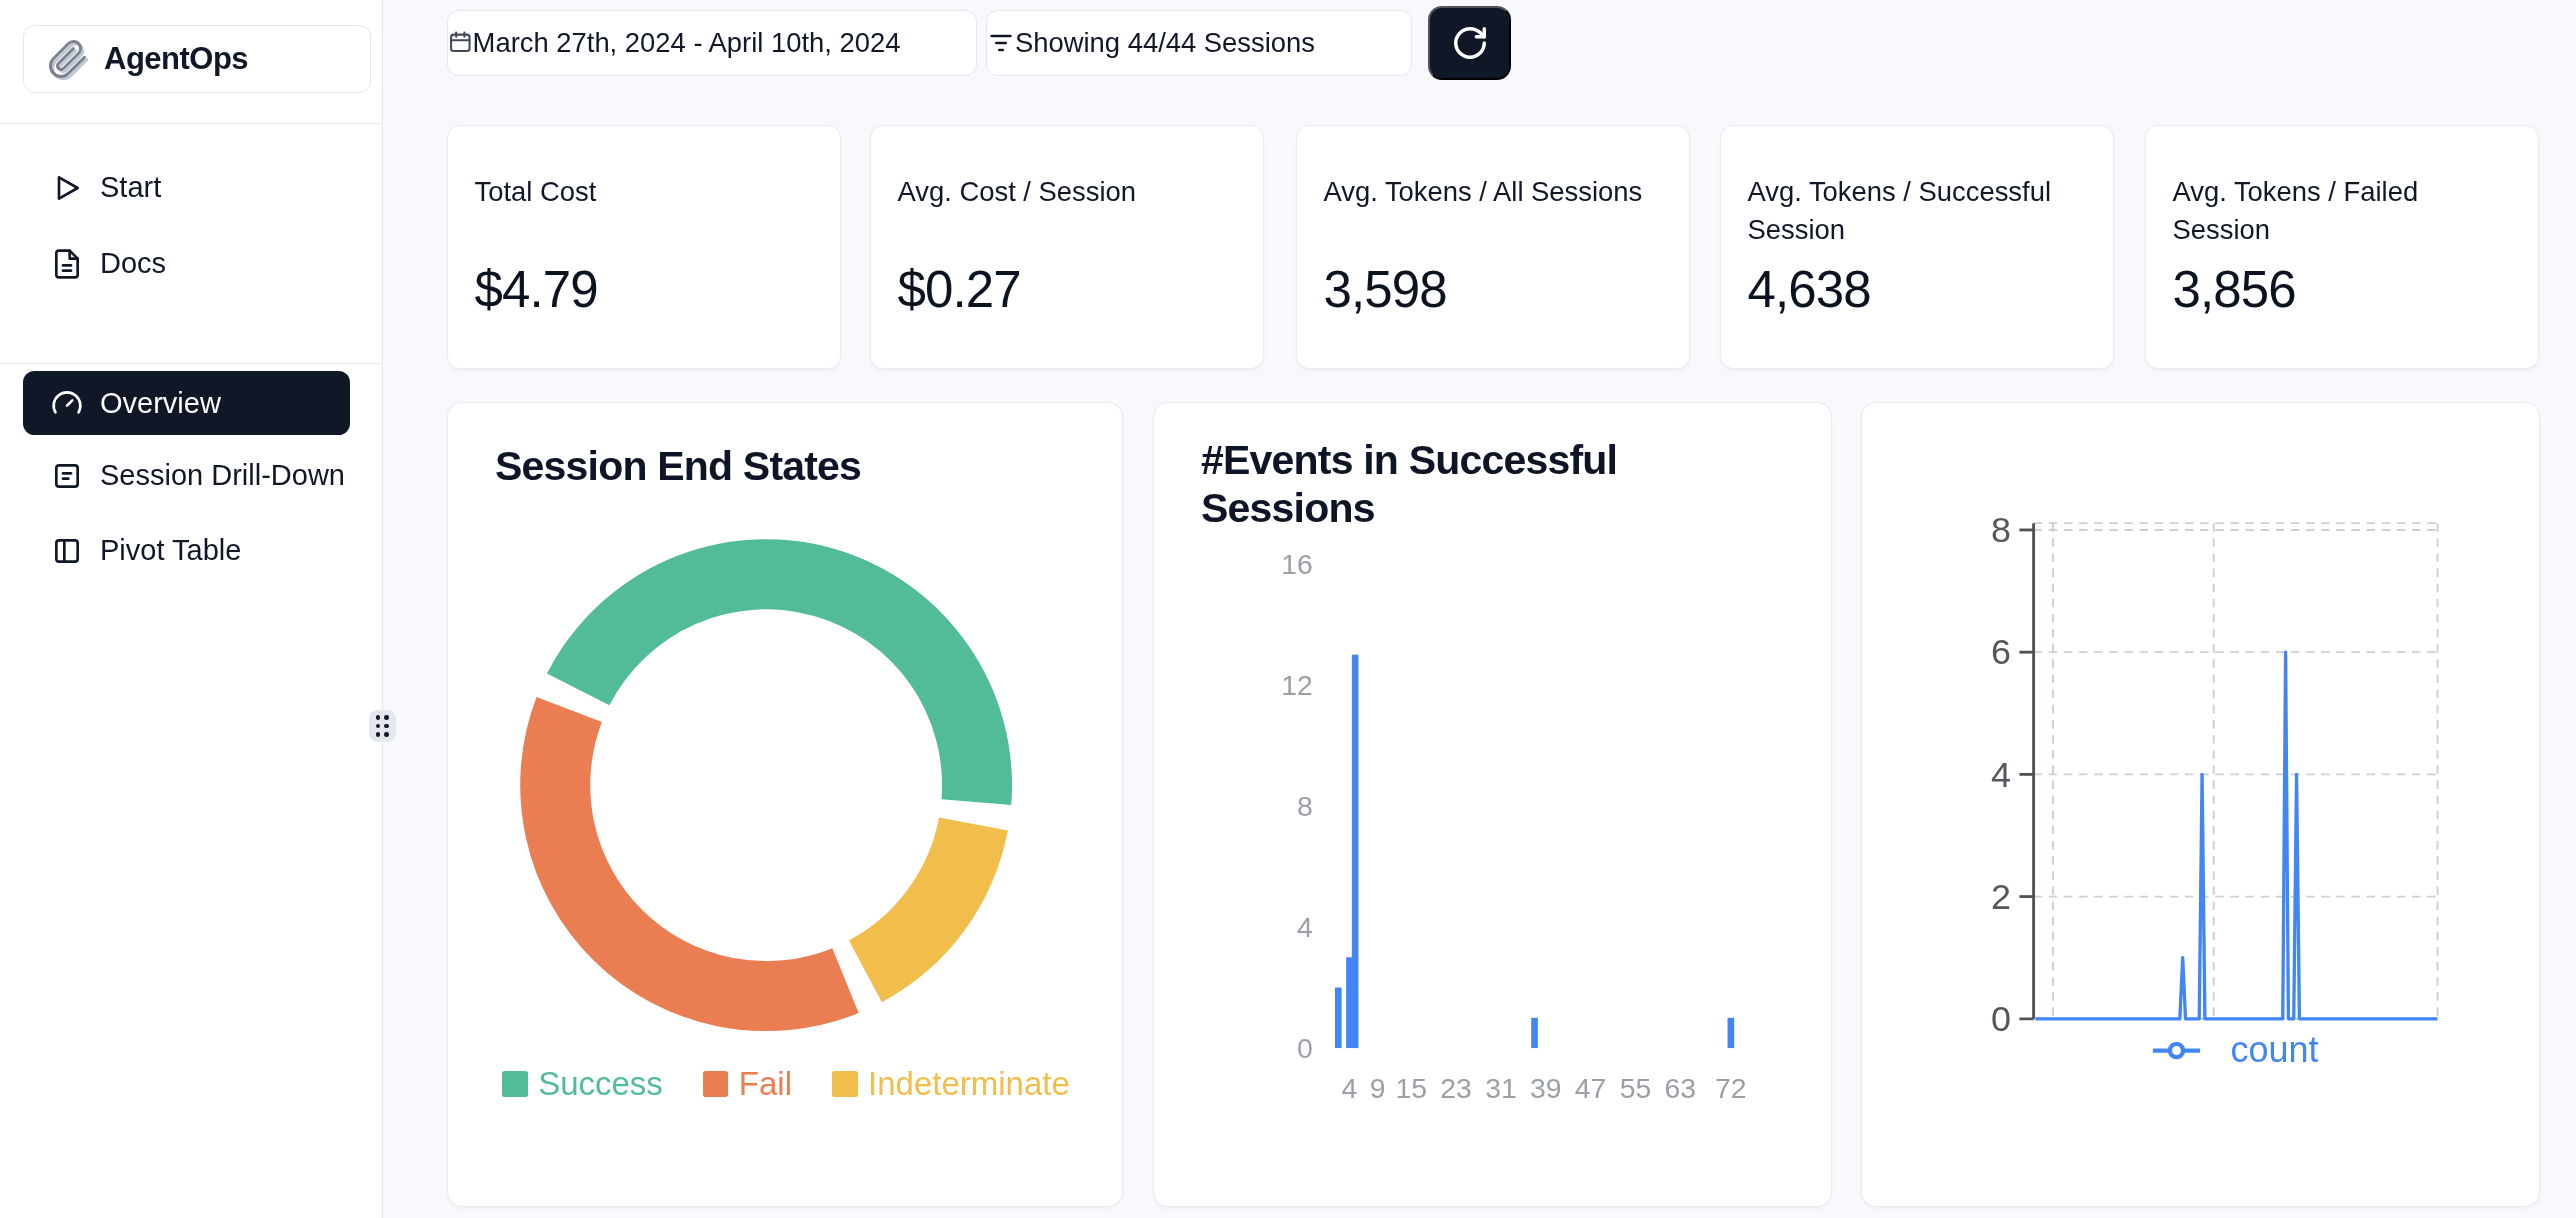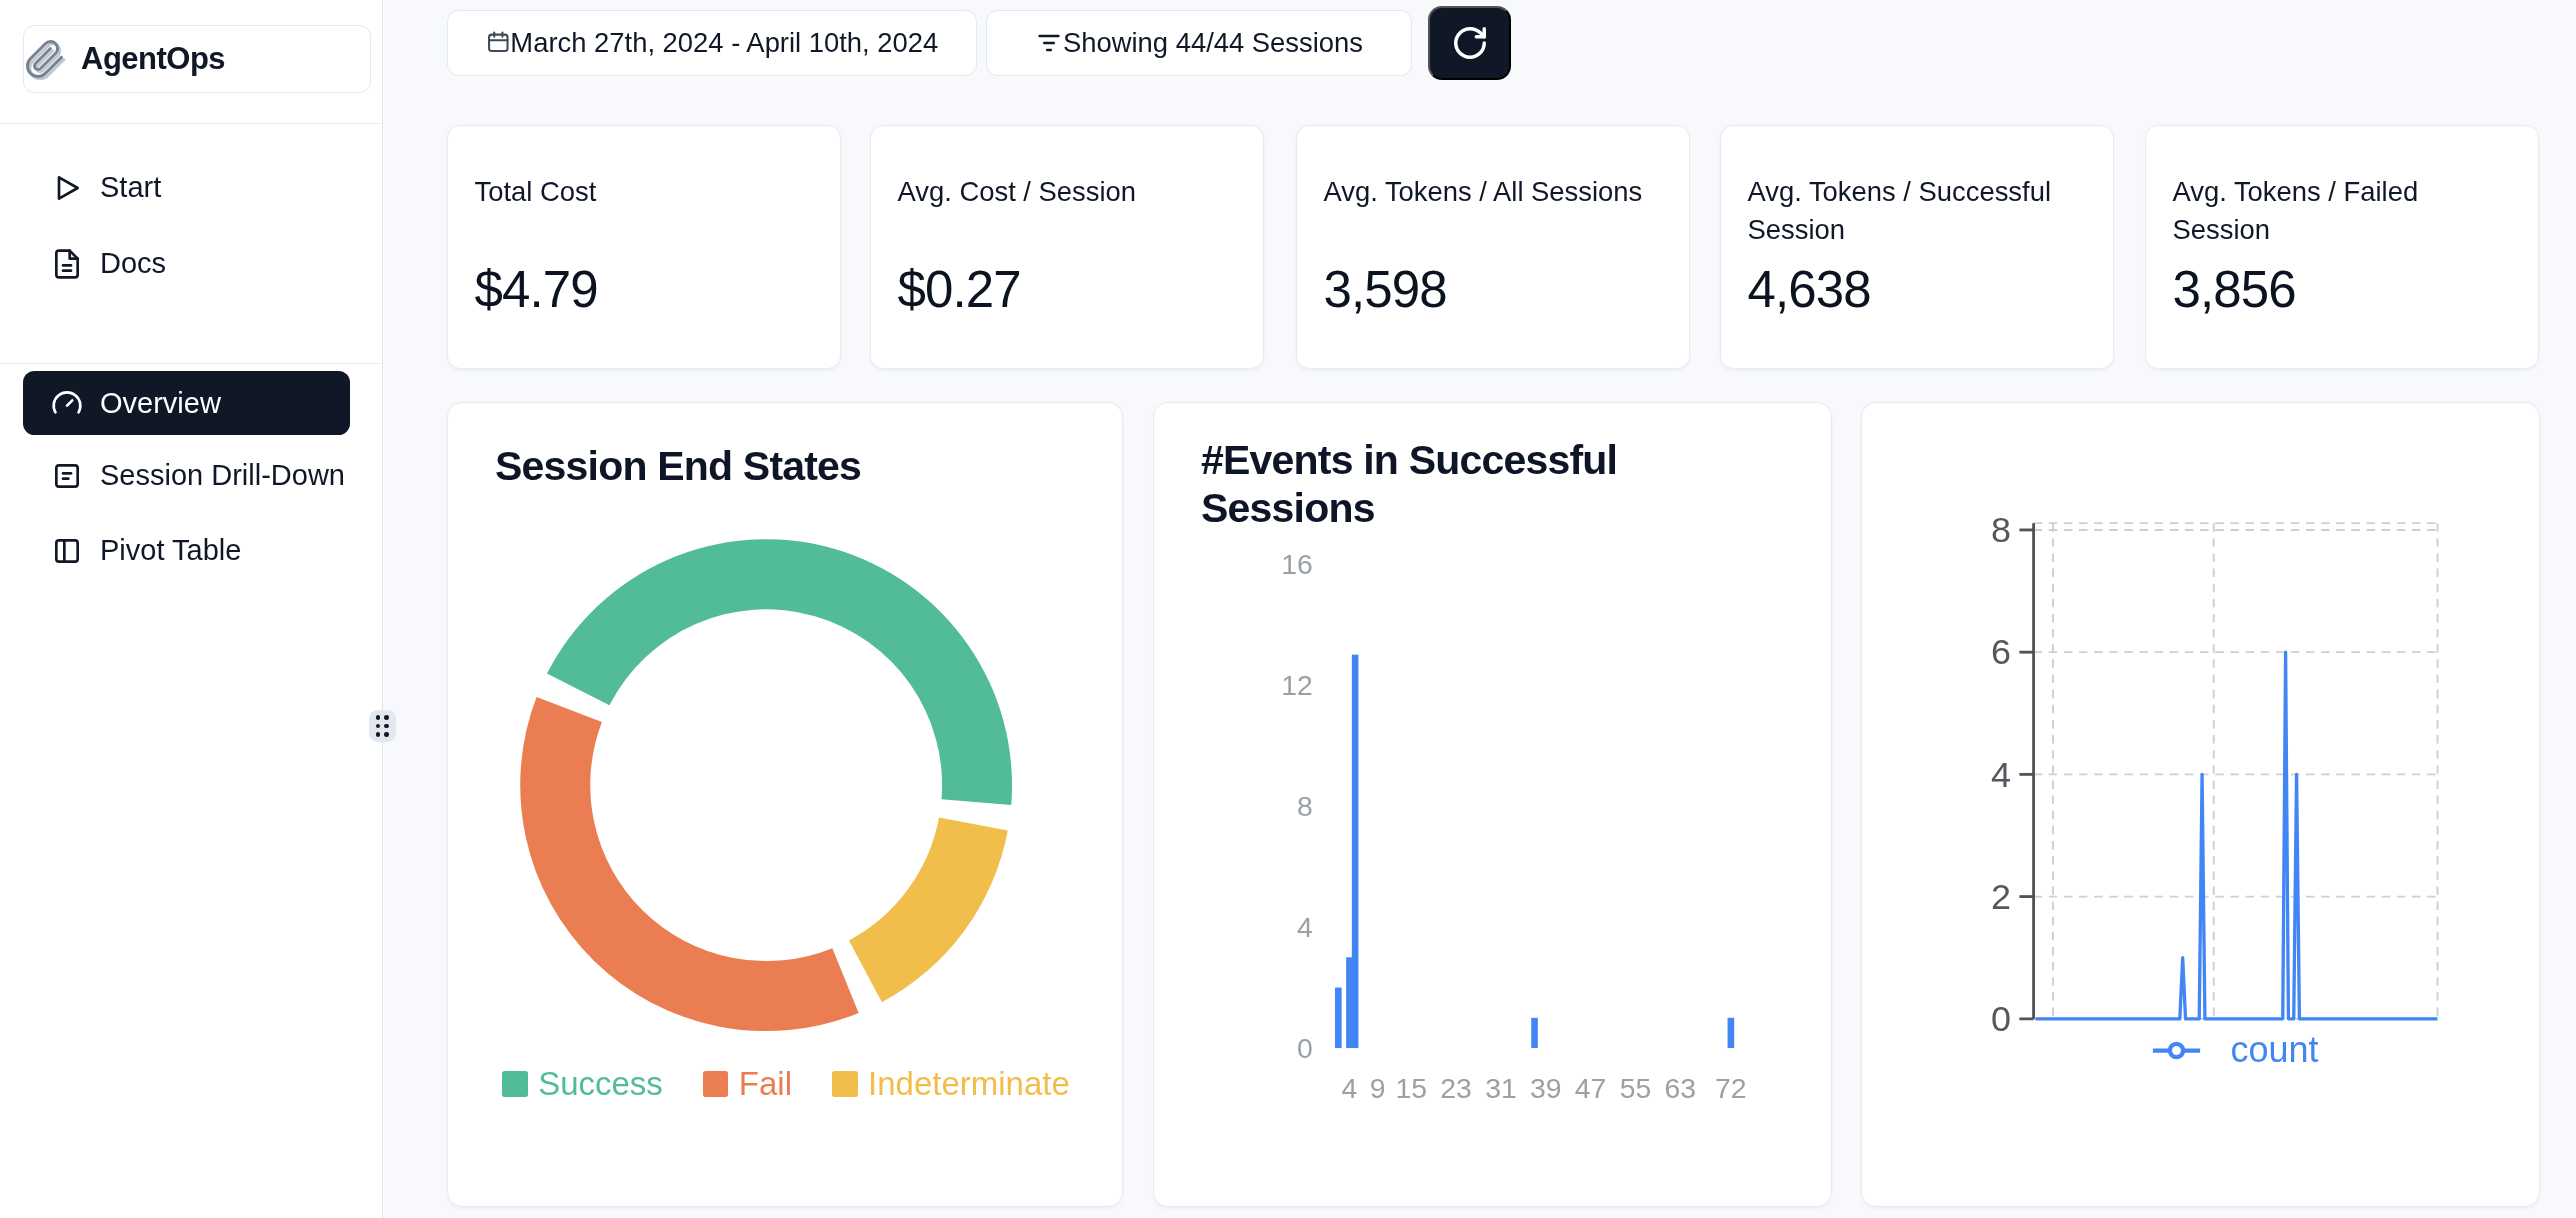--- a/index.html
+++ b/index.html
@@ -1,35 +1,35 @@
 <!DOCTYPE html>
 <html style="font-size:15px"><head>
 <meta charset="utf-8">
 <style>
   * { margin:0; padding:0; box-sizing:border-box; }
   html,body { width:2576px; height:1219px; overflow:hidden; }
   body { background:#f7f9fc; font-family:"Liberation Sans", sans-serif; color:#101828; position:relative; }
 
   
   #sidebar { position:absolute; left:0; top:0; width:383px; height:1219px; background:#ffffff; border-right:1.9px solid #e2e8f0; }
-  .logo-box { position:absolute; left:23px; top:24.6px; width:348px; height:68px; border:1.9px solid #e2e8f0; border-radius:11.4px; display:flex; align-items:center; gap:15px; background:#fff; }
+  .logo-box { position:absolute; left:23px; top:24.6px; width:348px; height:68px; border:1.9px solid #e2e8f0; border-radius:11.4px; display:flex; align-items:center; gap:15px; padding-left:23px; background:#fff; }
   .logo-text { font-size:31px; font-weight:700; letter-spacing:-0.5px; color:#101828; }
   .side-divider { position:absolute; left:0; width:381px; height:0; border-top:1.9px solid #e9edf2; }
   .nav-item { position:absolute; left:23px; width:327px; height:57px; display:flex; align-items:center; gap:17px; padding-left:28px; border-radius:11.4px; font-size:29px; font-weight:500; color:#101828; cursor:pointer; }
   .nav-item.active { background:#101828; color:#ffffff; height:64px; }
   .nav-item svg { flex:0 0 auto; }
 
   .drag-handle { position:absolute; left:369px; top:710px; width:26.5px; height:32px; border-radius:8.5px; background:#e3e8ef; z-index:5; display:flex; align-items:center; justify-content:center; }
   .dots { display:grid; grid-template-columns:repeat(2, 4.7px); grid-template-rows:repeat(3, 4.7px); gap:3.8px; }
   .dots span { width:4.7px; height:4.7px; border-radius:50%; background:#101828; }
 
   
   #content { position:absolute; left:385px; top:0; right:0; bottom:0; }
 
-  .top-btn { position:absolute; top:9.5px; height:66px; background:#ffffff; border:1.9px solid #e2e8f0; border-radius:11.4px; display:flex; align-items:center; justify-content:center; font-size:27.4px; font-weight:500; color:#101828; cursor:pointer; }
+  .top-btn { position:absolute; top:9.5px; height:66px; background:#ffffff; border:1.9px solid #e2e8f0; border-radius:11.4px; display:flex; align-items:center; justify-content:flex-start; font-size:27.4px; font-weight:500; color:#101828; cursor:pointer; }
   #date-btn { left:62px; width:530px; }
   #filter-btn { left:601px; width:426px; }
   #refresh-btn { position:absolute; left:1043px; top:5.7px; width:83px; height:74px; background:#101828; border-radius:14px; display:flex; align-items:center; justify-content:center; cursor:pointer; }
 
   .stat-card { position:absolute; top:125px; width:394px; height:244px; background:#fff; border:1.9px solid #e7ebf0; border-radius:13.2px; box-shadow:0 1.9px 3.8px rgba(15,23,42,.04); }
   .stat-label { position:absolute; left:26.5px; top:47px; width:331px; font-size:27.4px; font-weight:500; line-height:1.38; color:#101828; }
   .stat-value { position:absolute; left:26.5px; top:134px; font-size:51px; font-weight:400; letter-spacing:-0.9px; color:#0b1220; }
 
   .chart-card { position:absolute; top:402px; height:805px; background:#fff; border:1.9px solid #e7ebf0; border-radius:15px; box-shadow:0 1.9px 3.8px rgba(15,23,42,.04); overflow:hidden; }
   #donut-card  { left:62px;   width:676px; }

